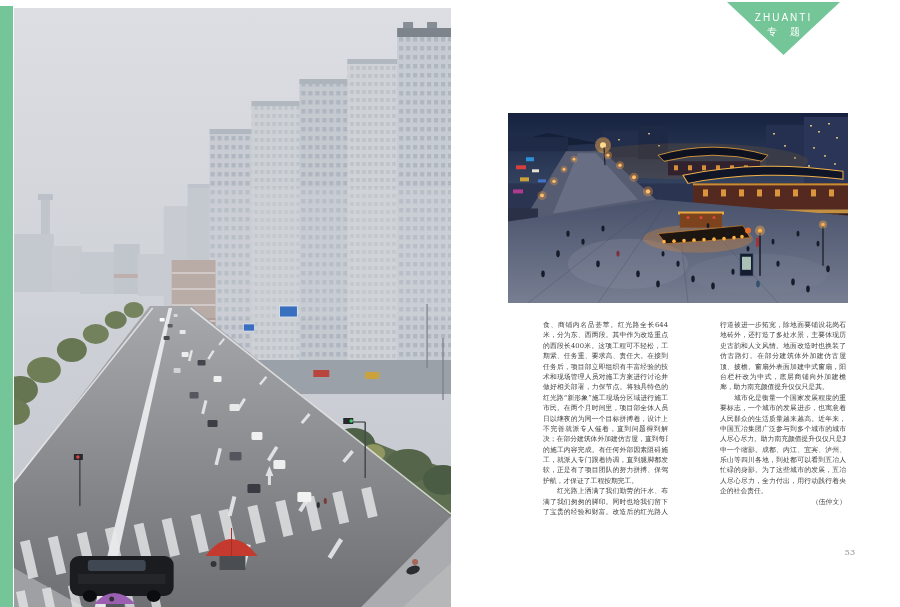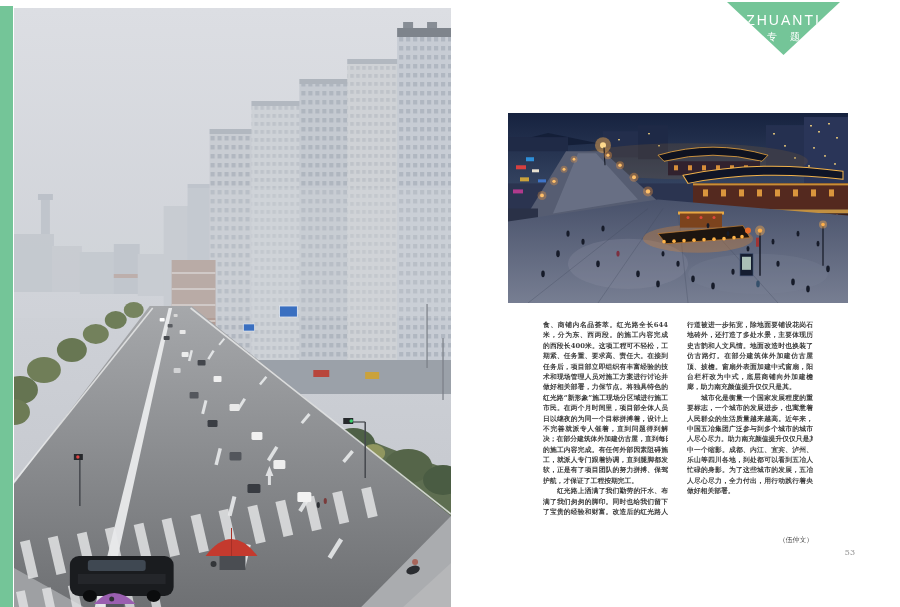--- a/index.html
+++ b/index.html
@@ -17,41 +17,41 @@
   .photo-right{left:508px;top:113px;width:340px;height:190px;}
   .photo svg{display:block;width:100%;height:100%;}
   
   .corner-tag{
     left:727px;top:2px;width:113px;height:53px;
     background:var(--accent-green,#74c598);
     -webkit-clip-path:polygon(0 0,100% 0,50% 100%);
     clip-path:polygon(0 0,100% 0,50% 100%);
     color:#fff;text-align:center;
   }
-  .tag-en{margin-top:10px;font-size:14px;letter-spacing:2px;font-weight:400;}
+  .tag-en{margin-top:10px;font-size:10px;letter-spacing:2px;font-weight:400;}
   .tag-zh{margin-top:2px;font-size:10px;letter-spacing:5px;padding-left:5px;}
   
   .col{
     top:320px;width:125px;
     color:var(--body-text,#3f3f3f);
     font-family:"DejaVu Serif","Liberation Serif",serif;
     font-size:6.8px;
   }
   .col-1{left:543px;}
-  .col-2{left:687px;width:126px;}
+  .col-2{left:720px;width:126px;}
   .tline{
     height:10.4px;line-height:10.4px;
     text-align:justify;text-align-last:justify;
     text-justify:inter-character;
-    overflow:hidden;white-space:nowrap;font-weight:bold;
+    overflow:hidden;white-space:nowrap;
   }
   .tline.flush{text-align-last:left;}
   .signature{
     height:10.4px;line-height:10.4px;
-    text-align:right;font-size:6.8px;margin-top:38px;
+    text-align:right;font-size:6.8px;
   }
   .page-number{
     left:833px;top:548px;width:22px;text-align:right;
     font-size:8px;color:var(--page-number,#8f8f8f);
     font-family:"DejaVu Serif","Liberation Serif",serif;
   }
 </style>
 </head>
 <body>
 
@@ -444,21 +444,21 @@
       <circle cx="315" cy="111" r="4" fill="#ffb04a" opacity=".4"></circle>
       <circle cx="315" cy="111" r="1.8" fill="#ffb04a"></circle>
       <rect x="232" y="140" width="13" height="22" fill="#151d30" stroke="#3f5070" stroke-width=".6"></rect>
       <rect x="234" y="143" width="9" height="13" fill="#cfe8d8" opacity=".8"></rect>
     </g>
   </svg>
 </figure>
 
 <div class="abs col col-1">
     <div class="tline">食、商铺内名品荟萃。红光路全长644</div>
-    <div class="tline">米，分为东、西两段。的施工内容完成</div>
+    <div class="tline">米，分为东、西两段。其中作为改造重点</div>
     <div class="tline">的西段长400米。这项工程可不轻松，工</div>
     <div class="tline">期紧、任务重、要求高、责任大。在接到</div>
     <div class="tline">任务后，项目部立即组织有丰富经验的技</div>
     <div class="tline">术和现场管理人员对施工方案进行讨论并</div>
     <div class="tline">做好相关部署，力保节点。将独具特色的</div>
     <div class="tline">红光路“新形象”施工现场分区域进行施工</div>
     <div class="tline">市民。在两个月时间里，项目部全体人员</div>
     <div class="tline">日以继夜的为同一个目标拼搏着，设计上</div>
     <div class="tline">不完善就派专人催着，直到问题得到解</div>
     <div class="tline">决；在部分建筑体外加建仿古屋，直到每日</div>
@@ -481,18 +481,18 @@
       <div class="tline flush">廊，助力南充颜值提升仅仅只是其。</div>
       <div class="tline">　　城市化是衡量一个国家发展程度的重</div>
       <div class="tline">要标志，一个城市的发展进步，也寓意着</div>
       <div class="tline">人民群众的生活质量越来越高。近年来，</div>
       <div class="tline">中国五冶集团广泛参与到多个城市的城市</div>
       <div class="tline">人尽心尽力。助力南充颜值提升仅仅只是其</div>
       <div class="tline">中一个缩影。成都、内江、宜宾、泸州、</div>
       <div class="tline">乐山等四川各地，到处都可以看到五冶人</div>
       <div class="tline">忙碌的身影。为了这些城市的发展，五冶</div>
       <div class="tline">人尽心尽力，全力付出，用行动践行着央</div>
-      <div class="tline flush">做好相关部署。</div>
+      <div class="tline flush">企的社会责任。</div>
     </div>
   <div class="signature">（伍仲文）</div>
 </div>
 
 <div class="abs page-number">53</div>
 
 </body></html>

